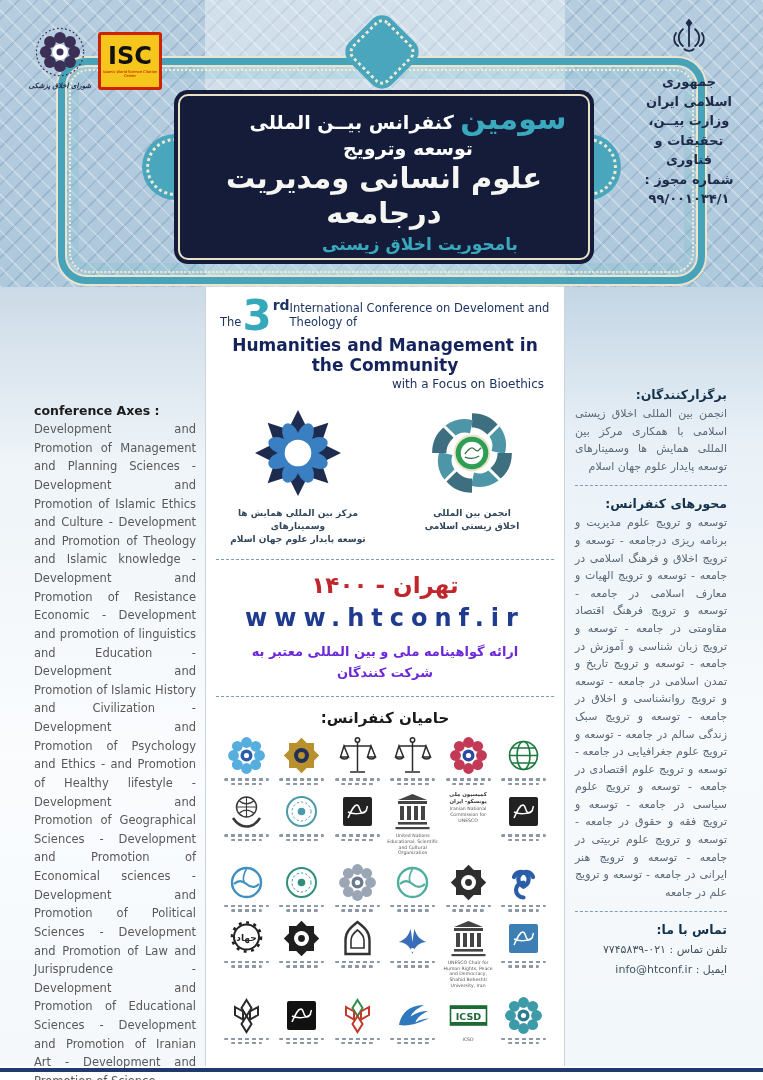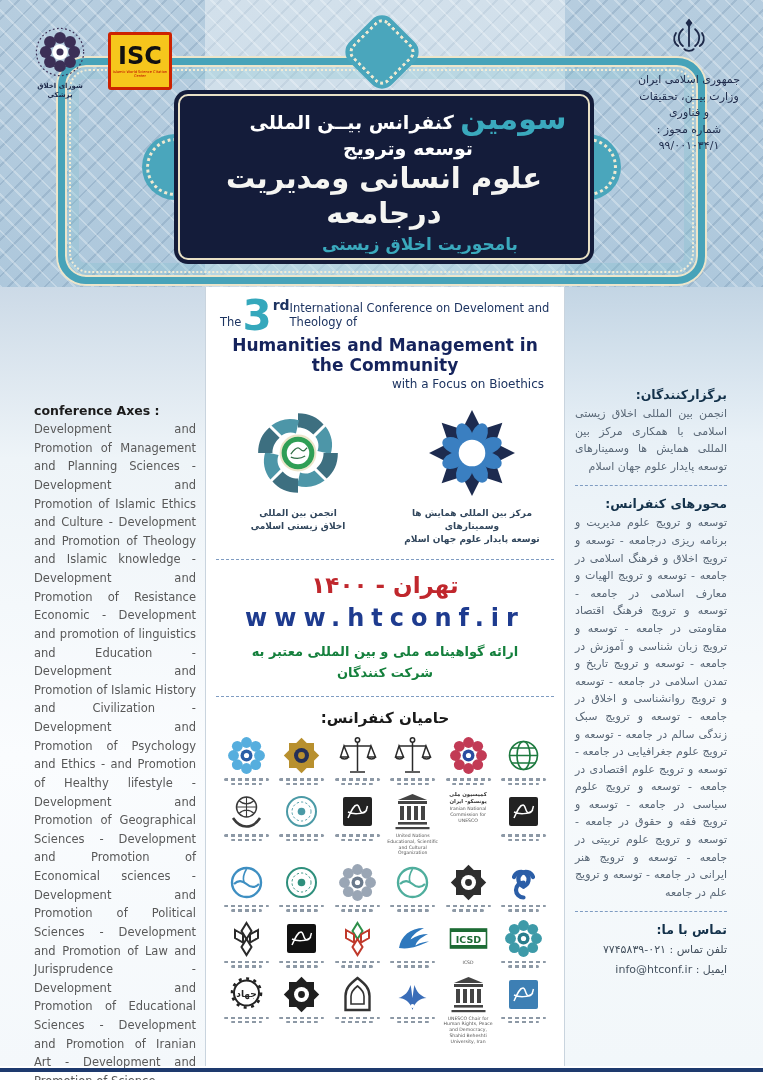--- a/index.html
+++ b/index.html
@@ -32,29 +32,29 @@
     display:flex;flex-direction:column;justify-content:center;align-items:center;
     direction:rtl;text-align:center;z-index:3;}
   .banner .l1{font-size:19px;font-weight:bold;color:#fff;line-height:1.25;padding-left:48px;}
   .banner .l1 .hl{font-size:30px;color:#3aa9bd;}
   .banner .l2{font-size:29px;font-weight:bold;color:#f5f5f2;line-height:1.2;}
   .banner .l3{font-size:17px;font-weight:bold;color:#3aa9bd;margin-top:4px;
     transform:translateX(36px);}
 
   .tl-emblem{position:absolute;left:24px;top:26px;width:72px;text-align:center;z-index:4;}
   .tl-emblem svg{width:52px;height:52px;}
-  .tl-emblem .cap{font-size:7px;color:#1e2a4a;font-weight:bold;direction:rtl;line-height:1.3;}
-  .isc{position:absolute;left:108px;top:32px;width:58px;height:52px;background:#f6c61c;
+  .tl-emblem .cap{font-size:7px;color:#1e2a4a;font-weight:bold;direction:rtl;line-height:1.3;font-style:italic;}
+  .isc{position:absolute;left:98px;top:32px;width:58px;height:52px;background:#f6c61c;
     border:3px solid #cc2200;border-radius:3px;display:flex;flex-direction:column;
     align-items:center;justify-content:center;z-index:4;}
   .isc .big{font-weight:bold;font-size:24px;color:#111;line-height:1;}
   .isc .sub{font-size:3.6px;color:#b00;margin-top:2px;text-align:center;}
   .tr-emblem{position:absolute;right:22px;top:18px;width:104px;text-align:center;z-index:4;}
   .tr-emblem svg{width:46px;height:50px;}
-  .tr-emblem .ln{font-size:11px;color:#1e2a4a;font-weight:normal;direction:rtl;line-height:1.5;}
+  .tr-emblem .ln{font-size:13px;color:#1e2a4a;font-weight:bold;direction:rtl;line-height:1.5;}
 
   
   .content{display:flex;height:779px;}
   .col-left{width:205px;box-sizing:border-box;padding:104px 9px 0 34px;
     background:linear-gradient(180deg,#ccdae7,#eef4f8 22%,#fafcfe 60%,#f4f8fb);}
   .col-left h3{margin:12px 0 2px;font-size:12.5px;color:#1b1b1b;}
   .col-left p{margin:0;font-size:11.5px;line-height:1.62;color:#585858;text-align:justify;}
 
   .col-center{width:360px;box-sizing:border-box;background:#fff;
     border-left:1px solid #c9d4de;border-right:1px solid #c9d4de;
@@ -70,21 +70,21 @@
 
   .org-logos{display:flex;justify-content:center;gap:34px;margin-top:16px;}
   .org{width:140px;text-align:center;}
   .org svg{width:92px;height:92px;}
   .org .cap{font-size:9px;font-weight:bold;color:#31465c;direction:rtl;line-height:1.45;margin-top:4px;}
 
   .dashsep{border:0;border-top:1.6px dashed #7f9cc2;margin:13px -4px 0;}
 
   .city{font-size:23px;font-weight:bold;color:#c0272d;text-align:center;direction:rtl;margin-top:12px;}
   .site{font-size:24px;font-weight:bold;color:#1e3b8f;text-align:center;letter-spacing:7px;margin-top:6px;}
-  .cert{font-size:13px;font-weight:bold;color:#15803d;text-align:center;direction:rtl;
+  .cert{font-size:13px;font-weight:bold;color:#6d28d9;text-align:center;direction:rtl;
         line-height:1.6;margin:10px auto 0;width:82%;}
   .sp-head{font-size:15px;font-weight:bold;color:#1a1a1a;text-align:center;direction:rtl;margin-top:12px;}
 
   .sp-grid{margin-top:8px;display:flex;flex-direction:column;gap:6px;}
   .sp-row{display:flex;justify-content:space-between;}
   .sp{width:53px;text-align:center;}
   .sp svg{width:41px;height:41px;display:block;margin:0 auto;}
   .sp .sq1,.sp .sq2{height:2.4px;border-radius:2px;margin:2px auto 0;
     background:repeating-linear-gradient(90deg,#8d99a6 0 4px,transparent 4px 7px);}
   .sp .sq1{width:85%;} .sp .sq2{width:60%;}
@@ -178,20 +178,79 @@
           <span class="ord">rd</span>
           <span class="t1">International Conference on Develoment and Theology of</span>
         </div>
         <div class="t2">Humanities and Management in the Community</div>
         <div class="t3">with a Focus on Bioethics</div>
       </div>
 
       <div class="org-logos">
         <div class="org">
           <svg viewBox="0 0 90 90">
+              <g id="org2">
+                <g transform="rotate(0 45 45)">
+                  <path d="M45 3l10 20-10 10-10-10z" fill="#1d2b4f"></path>
+                </g>
+                <g transform="rotate(45 45 45)">
+                  <path d="M45 3l10 20-10 10-10-10z" fill="#1d2b4f"></path>
+                </g>
+                <g transform="rotate(90 45 45)">
+                  <path d="M45 3l10 20-10 10-10-10z" fill="#1d2b4f"></path>
+                </g>
+                <g transform="rotate(135 45 45)">
+                  <path d="M45 3l10 20-10 10-10-10z" fill="#1d2b4f"></path>
+                </g>
+                <g transform="rotate(180 45 45)">
+                  <path d="M45 3l10 20-10 10-10-10z" fill="#1d2b4f"></path>
+                </g>
+                <g transform="rotate(225 45 45)">
+                  <path d="M45 3l10 20-10 10-10-10z" fill="#1d2b4f"></path>
+                </g>
+                <g transform="rotate(270 45 45)">
+                  <path d="M45 3l10 20-10 10-10-10z" fill="#1d2b4f"></path>
+                </g>
+                <g transform="rotate(315 45 45)">
+                  <path d="M45 3l10 20-10 10-10-10z" fill="#1d2b4f"></path>
+                </g>
+                <g transform="rotate(22.5 45 45)">
+                  <ellipse cx="45" cy="26" rx="7.5" ry="12" fill="#3a7fc1"></ellipse>
+                </g>
+                <g transform="rotate(67.5 45 45)">
+                  <ellipse cx="45" cy="26" rx="7.5" ry="12" fill="#3a7fc1"></ellipse>
+                </g>
+                <g transform="rotate(112.5 45 45)">
+                  <ellipse cx="45" cy="26" rx="7.5" ry="12" fill="#3a7fc1"></ellipse>
+                </g>
+                <g transform="rotate(157.5 45 45)">
+                  <ellipse cx="45" cy="26" rx="7.5" ry="12" fill="#3a7fc1"></ellipse>
+                </g>
+                <g transform="rotate(202.5 45 45)">
+                  <ellipse cx="45" cy="26" rx="7.5" ry="12" fill="#3a7fc1"></ellipse>
+                </g>
+                <g transform="rotate(247.5 45 45)">
+                  <ellipse cx="45" cy="26" rx="7.5" ry="12" fill="#3a7fc1"></ellipse>
+                </g>
+                <g transform="rotate(292.5 45 45)">
+                  <ellipse cx="45" cy="26" rx="7.5" ry="12" fill="#3a7fc1"></ellipse>
+                </g>
+                <g transform="rotate(337.5 45 45)">
+                  <ellipse cx="45" cy="26" rx="7.5" ry="12" fill="#3a7fc1"></ellipse>
+                </g>
+                <circle cx="45" cy="45" r="13" fill="#fff"></circle>
+              </g>
+            </svg>
+          <div class="cap">
+            <div>مرکز بین المللی همایش ها وسمینارهای</div>
+            <div>توسعه پایدار علوم جهان اسلام</div>
+          </div>
+        </div>
+        <div class="org">
+          <svg viewBox="0 0 90 90">
               <g id="org1">
                 <g transform="rotate(0 45 45)">
                   <path d="M45 6c11 0 19 4 25 11l-10 10c-4.5-5-9.5-7-15-7z" fill="#3d6f80"></path>
                   <path d="M72 19l-10 10c3 4 4 9 2 14l13 3c3-10 1-19-5-27z" fill="#4d96a8"></path>
                 </g>
                 <g transform="rotate(90 45 45)">
                   <path d="M45 6c11 0 19 4 25 11l-10 10c-4.5-5-9.5-7-15-7z" fill="#3d6f80"></path>
                   <path d="M72 19l-10 10c3 4 4 9 2 14l13 3c3-10 1-19-5-27z" fill="#4d96a8"></path>
                 </g>
                 <g transform="rotate(180 45 45)">
@@ -205,79 +264,20 @@
                 <circle cx="45" cy="45" r="17" fill="#2f9e55" stroke="#ece5cb" stroke-width="2"></circle>
                 <circle cx="45" cy="45" r="11" fill="#fff"></circle>
                 <path d="M38 46c3-4 5-6 7-6s3 3 5 3 2-2 4-3M38 49c4 1.5 10 1.5 14-1" stroke="#2f6e45" stroke-width="1.2" fill="none"></path>
               </g>
             </svg>
           <div class="cap">
             <div>انجمن بین المللی</div>
             <div>اخلاق زیستی اسلامی</div>
           </div>
         </div>
-        <div class="org">
-          <svg viewBox="0 0 90 90">
-              <g id="org2">
-                <g transform="rotate(0 45 45)">
-                  <path d="M45 3l10 20-10 10-10-10z" fill="#1d2b4f"></path>
-                </g>
-                <g transform="rotate(45 45 45)">
-                  <path d="M45 3l10 20-10 10-10-10z" fill="#1d2b4f"></path>
-                </g>
-                <g transform="rotate(90 45 45)">
-                  <path d="M45 3l10 20-10 10-10-10z" fill="#1d2b4f"></path>
-                </g>
-                <g transform="rotate(135 45 45)">
-                  <path d="M45 3l10 20-10 10-10-10z" fill="#1d2b4f"></path>
-                </g>
-                <g transform="rotate(180 45 45)">
-                  <path d="M45 3l10 20-10 10-10-10z" fill="#1d2b4f"></path>
-                </g>
-                <g transform="rotate(225 45 45)">
-                  <path d="M45 3l10 20-10 10-10-10z" fill="#1d2b4f"></path>
-                </g>
-                <g transform="rotate(270 45 45)">
-                  <path d="M45 3l10 20-10 10-10-10z" fill="#1d2b4f"></path>
-                </g>
-                <g transform="rotate(315 45 45)">
-                  <path d="M45 3l10 20-10 10-10-10z" fill="#1d2b4f"></path>
-                </g>
-                <g transform="rotate(22.5 45 45)">
-                  <ellipse cx="45" cy="26" rx="7.5" ry="12" fill="#3a7fc1"></ellipse>
-                </g>
-                <g transform="rotate(67.5 45 45)">
-                  <ellipse cx="45" cy="26" rx="7.5" ry="12" fill="#3a7fc1"></ellipse>
-                </g>
-                <g transform="rotate(112.5 45 45)">
-                  <ellipse cx="45" cy="26" rx="7.5" ry="12" fill="#3a7fc1"></ellipse>
-                </g>
-                <g transform="rotate(157.5 45 45)">
-                  <ellipse cx="45" cy="26" rx="7.5" ry="12" fill="#3a7fc1"></ellipse>
-                </g>
-                <g transform="rotate(202.5 45 45)">
-                  <ellipse cx="45" cy="26" rx="7.5" ry="12" fill="#3a7fc1"></ellipse>
-                </g>
-                <g transform="rotate(247.5 45 45)">
-                  <ellipse cx="45" cy="26" rx="7.5" ry="12" fill="#3a7fc1"></ellipse>
-                </g>
-                <g transform="rotate(292.5 45 45)">
-                  <ellipse cx="45" cy="26" rx="7.5" ry="12" fill="#3a7fc1"></ellipse>
-                </g>
-                <g transform="rotate(337.5 45 45)">
-                  <ellipse cx="45" cy="26" rx="7.5" ry="12" fill="#3a7fc1"></ellipse>
-                </g>
-                <circle cx="45" cy="45" r="13" fill="#fff"></circle>
-              </g>
-            </svg>
-          <div class="cap">
-            <div>مرکز بین المللی همایش ها وسمینارهای</div>
-            <div>توسعه پایدار علوم جهان اسلام</div>
-          </div>
-        </div>
       </div>
 
       <hr class="dashsep">
 
       <div class="city">تهران - ۱۴۰۰</div>
       <div class="site">www.htconf.ir</div>
       <div class="cert">ارائه گواهینامه ملی و بین المللی معتبر به شرکت کنندگان</div>
 
       <hr class="dashsep">
 
@@ -485,20 +485,80 @@
                   <path d="M20.5 35.5a7.5 7.5 0 1 1 0-15"></path>
                 </g>
               </svg>
               <div class="sq1"></div>
               <div class="sq2"></div>
             </div>
           </div>
           <div class="sp-row">
             <div class="sp">
               <svg viewBox="0 0 41 41">
+                <circle cx="20.5" cy="19" r="12.5" fill="none" stroke="#222222" stroke-width="2"></circle>
+                <circle cx="20.5" cy="19" r="14.5" fill="none" stroke="#222222" stroke-width="2.6" stroke-dasharray="3 4.5"></circle>
+                <text x="20.5" y="23" font-size="9" font-weight="bold" text-anchor="middle" fill="#222222">جهاد</text>
+              </svg>
+              <div class="sq1"></div>
+              <div class="sq2"></div>
+            </div>
+            <div class="sp">
+              <svg viewBox="0 0 41 41">
+                <rect x="8" y="8" width="25" height="25" fill="#1f1f1f"></rect>
+                <rect x="8" y="8" width="25" height="25" fill="#1f1f1f" transform="rotate(45 20.5 20.5)"></rect>
+                <circle cx="20.5" cy="20.5" r="7.5" fill="#ffffff"></circle>
+                <circle cx="20.5" cy="20.5" r="3.4" fill="#1f1f1f"></circle>
+              </svg>
+              <div class="sq1"></div>
+              <div class="sq2"></div>
+            </div>
+            <div class="sp">
+              <svg viewBox="0 0 41 41">
+                <path d="M20.5 4C13 10 8.5 14 8.5 22v14h24V22c0-8-4.5-12-12-18z" fill="none" stroke="#333333" stroke-width="2.4"></path>
+                <path d="M20.5 12c-3.8 3-6.5 5.6-6.5 10.3V30h13v-7.7c0-4.7-2.7-7.3-6.5-10.3z" fill="none" stroke="#333333" stroke-width="1.6"></path>
+              </svg>
+              <div class="sq1"></div>
+              <div class="sq2"></div>
+            </div>
+            <div class="sp">
+              <svg viewBox="0 0 41 41">
+                <path d="M20.5 36c-2-8-8-12-14-12 6-2 10-6 12-13 1 4 1.3 8 2 13 .7-5 1-9 2-13 2 7 6 11 12 13-6 0-12 4-14 12z" fill="#3a6db8"></path>
+                <circle cx="20.5" cy="32" r="2" fill="#fff"></circle>
+              </svg>
+              <div class="sq1"></div>
+              <div class="sq2"></div>
+            </div>
+            <div class="sp">
+              <svg viewBox="0 0 41 41">
+                <g fill="#444444">
+                  <path d="M6 9l14.5-6L35 9z"></path>
+                  <rect x="6" y="10" width="29" height="3"></rect>
+                  <rect x="8" y="15" width="4" height="14"></rect>
+                  <rect x="15" y="15" width="4" height="14"></rect>
+                  <rect x="22" y="15" width="4" height="14"></rect>
+                  <rect x="29" y="15" width="4" height="14"></rect>
+                  <rect x="6" y="31" width="29" height="2.6"></rect>
+                  <rect x="3.5" y="36" width="34" height="2.2"></rect>
+                </g>
+              </svg>
+              <div class="txt">UNESCO Chair for Human Rights, Peace and Democracy, Shahid Beheshti University, Iran</div>
+            </div>
+            <div class="sp">
+              <svg viewBox="0 0 41 41">
+                <rect x="6" y="6" width="29" height="29" rx="2" fill="#3d7fb4"></rect>
+                <path d="M11 27c4-9 6-13 9-13s2 8 6 8 3.5-5 4.5-7M11 21c5 2.5 15 2.5 19-2" stroke="#fff" stroke-width="1.5" fill="none"></path>
+              </svg>
+              <div class="sq1"></div>
+              <div class="sq2"></div>
+            </div>
+          </div>
+          <div class="sp-row">
+            <div class="sp">
+              <svg viewBox="0 0 41 41">
                 <g fill="none" stroke-width="2">
                   <path d="M20.5 5l5 8-5 8-5-8z" stroke="#2a2a2a"></path>
                   <path d="M20.5 21l5 8-5 8-5-8z" stroke="#2a2a2a"></path>
                   <path d="M9 12l8 4.5v8L9 20zM32 12l-8 4.5v8l8-4.5z" stroke="#2a2a2a"></path>
                 </g>
               </svg>
               <div class="sq1"></div>
               <div class="sq2"></div>
             </div>
             <div class="sp">
@@ -541,80 +601,20 @@
                 <circle cx="33.5" cy="20.5" r="5.4" fill="#3d9aa8"></circle>
                 <circle cx="29.7" cy="29.7" r="5.4" fill="#3d9aa8"></circle>
                 <circle cx="20.5" cy="33.5" r="5.4" fill="#3d9aa8"></circle>
                 <circle cx="11.3" cy="29.7" r="5.4" fill="#3d9aa8"></circle>
                 <circle cx="7.5" cy="20.5" r="5.4" fill="#3d9aa8"></circle>
                 <circle cx="11.3" cy="11.3" r="5.4" fill="#3d9aa8"></circle>
                 <circle cx="20.5" cy="7.5" r="5.4" fill="#3d9aa8"></circle>
                 <circle cx="29.7" cy="11.3" r="5.4" fill="#3d9aa8"></circle>
                 <circle cx="20.5" cy="20.5" r="6" fill="#2a7d8c"></circle>
                 <circle cx="20.5" cy="20.5" r="2.6" fill="#fff"></circle>
-              </svg>
-              <div class="sq1"></div>
-              <div class="sq2"></div>
-            </div>
-          </div>
-          <div class="sp-row">
-            <div class="sp">
-              <svg viewBox="0 0 41 41">
-                <circle cx="20.5" cy="19" r="12.5" fill="none" stroke="#222222" stroke-width="2"></circle>
-                <circle cx="20.5" cy="19" r="14.5" fill="none" stroke="#222222" stroke-width="2.6" stroke-dasharray="3 4.5"></circle>
-                <text x="20.5" y="23" font-size="9" font-weight="bold" text-anchor="middle" fill="#222222">جهاد</text>
-              </svg>
-              <div class="sq1"></div>
-              <div class="sq2"></div>
-            </div>
-            <div class="sp">
-              <svg viewBox="0 0 41 41">
-                <rect x="8" y="8" width="25" height="25" fill="#1f1f1f"></rect>
-                <rect x="8" y="8" width="25" height="25" fill="#1f1f1f" transform="rotate(45 20.5 20.5)"></rect>
-                <circle cx="20.5" cy="20.5" r="7.5" fill="#ffffff"></circle>
-                <circle cx="20.5" cy="20.5" r="3.4" fill="#1f1f1f"></circle>
-              </svg>
-              <div class="sq1"></div>
-              <div class="sq2"></div>
-            </div>
-            <div class="sp">
-              <svg viewBox="0 0 41 41">
-                <path d="M20.5 4C13 10 8.5 14 8.5 22v14h24V22c0-8-4.5-12-12-18z" fill="none" stroke="#333333" stroke-width="2.4"></path>
-                <path d="M20.5 12c-3.8 3-6.5 5.6-6.5 10.3V30h13v-7.7c0-4.7-2.7-7.3-6.5-10.3z" fill="none" stroke="#333333" stroke-width="1.6"></path>
-              </svg>
-              <div class="sq1"></div>
-              <div class="sq2"></div>
-            </div>
-            <div class="sp">
-              <svg viewBox="0 0 41 41">
-                <path d="M20.5 36c-2-8-8-12-14-12 6-2 10-6 12-13 1 4 1.3 8 2 13 .7-5 1-9 2-13 2 7 6 11 12 13-6 0-12 4-14 12z" fill="#3a6db8"></path>
-                <circle cx="20.5" cy="32" r="2" fill="#fff"></circle>
-              </svg>
-              <div class="sq1"></div>
-              <div class="sq2"></div>
-            </div>
-            <div class="sp">
-              <svg viewBox="0 0 41 41">
-                <g fill="#444444">
-                  <path d="M6 9l14.5-6L35 9z"></path>
-                  <rect x="6" y="10" width="29" height="3"></rect>
-                  <rect x="8" y="15" width="4" height="14"></rect>
-                  <rect x="15" y="15" width="4" height="14"></rect>
-                  <rect x="22" y="15" width="4" height="14"></rect>
-                  <rect x="29" y="15" width="4" height="14"></rect>
-                  <rect x="6" y="31" width="29" height="2.6"></rect>
-                  <rect x="3.5" y="36" width="34" height="2.2"></rect>
-                </g>
-              </svg>
-              <div class="txt">UNESCO Chair for Human Rights, Peace and Democracy, Shahid Beheshti University, Iran</div>
-            </div>
-            <div class="sp">
-              <svg viewBox="0 0 41 41">
-                <rect x="6" y="6" width="29" height="29" rx="2" fill="#3d7fb4"></rect>
-                <path d="M11 27c4-9 6-13 9-13s2 8 6 8 3.5-5 4.5-7M11 21c5 2.5 15 2.5 19-2" stroke="#fff" stroke-width="1.5" fill="none"></path>
               </svg>
               <div class="sq1"></div>
               <div class="sq2"></div>
             </div>
           </div>
         </div>
     </div>
 
     <div class="col-right">
       <h3>برگزارکنندگان:</h3>

